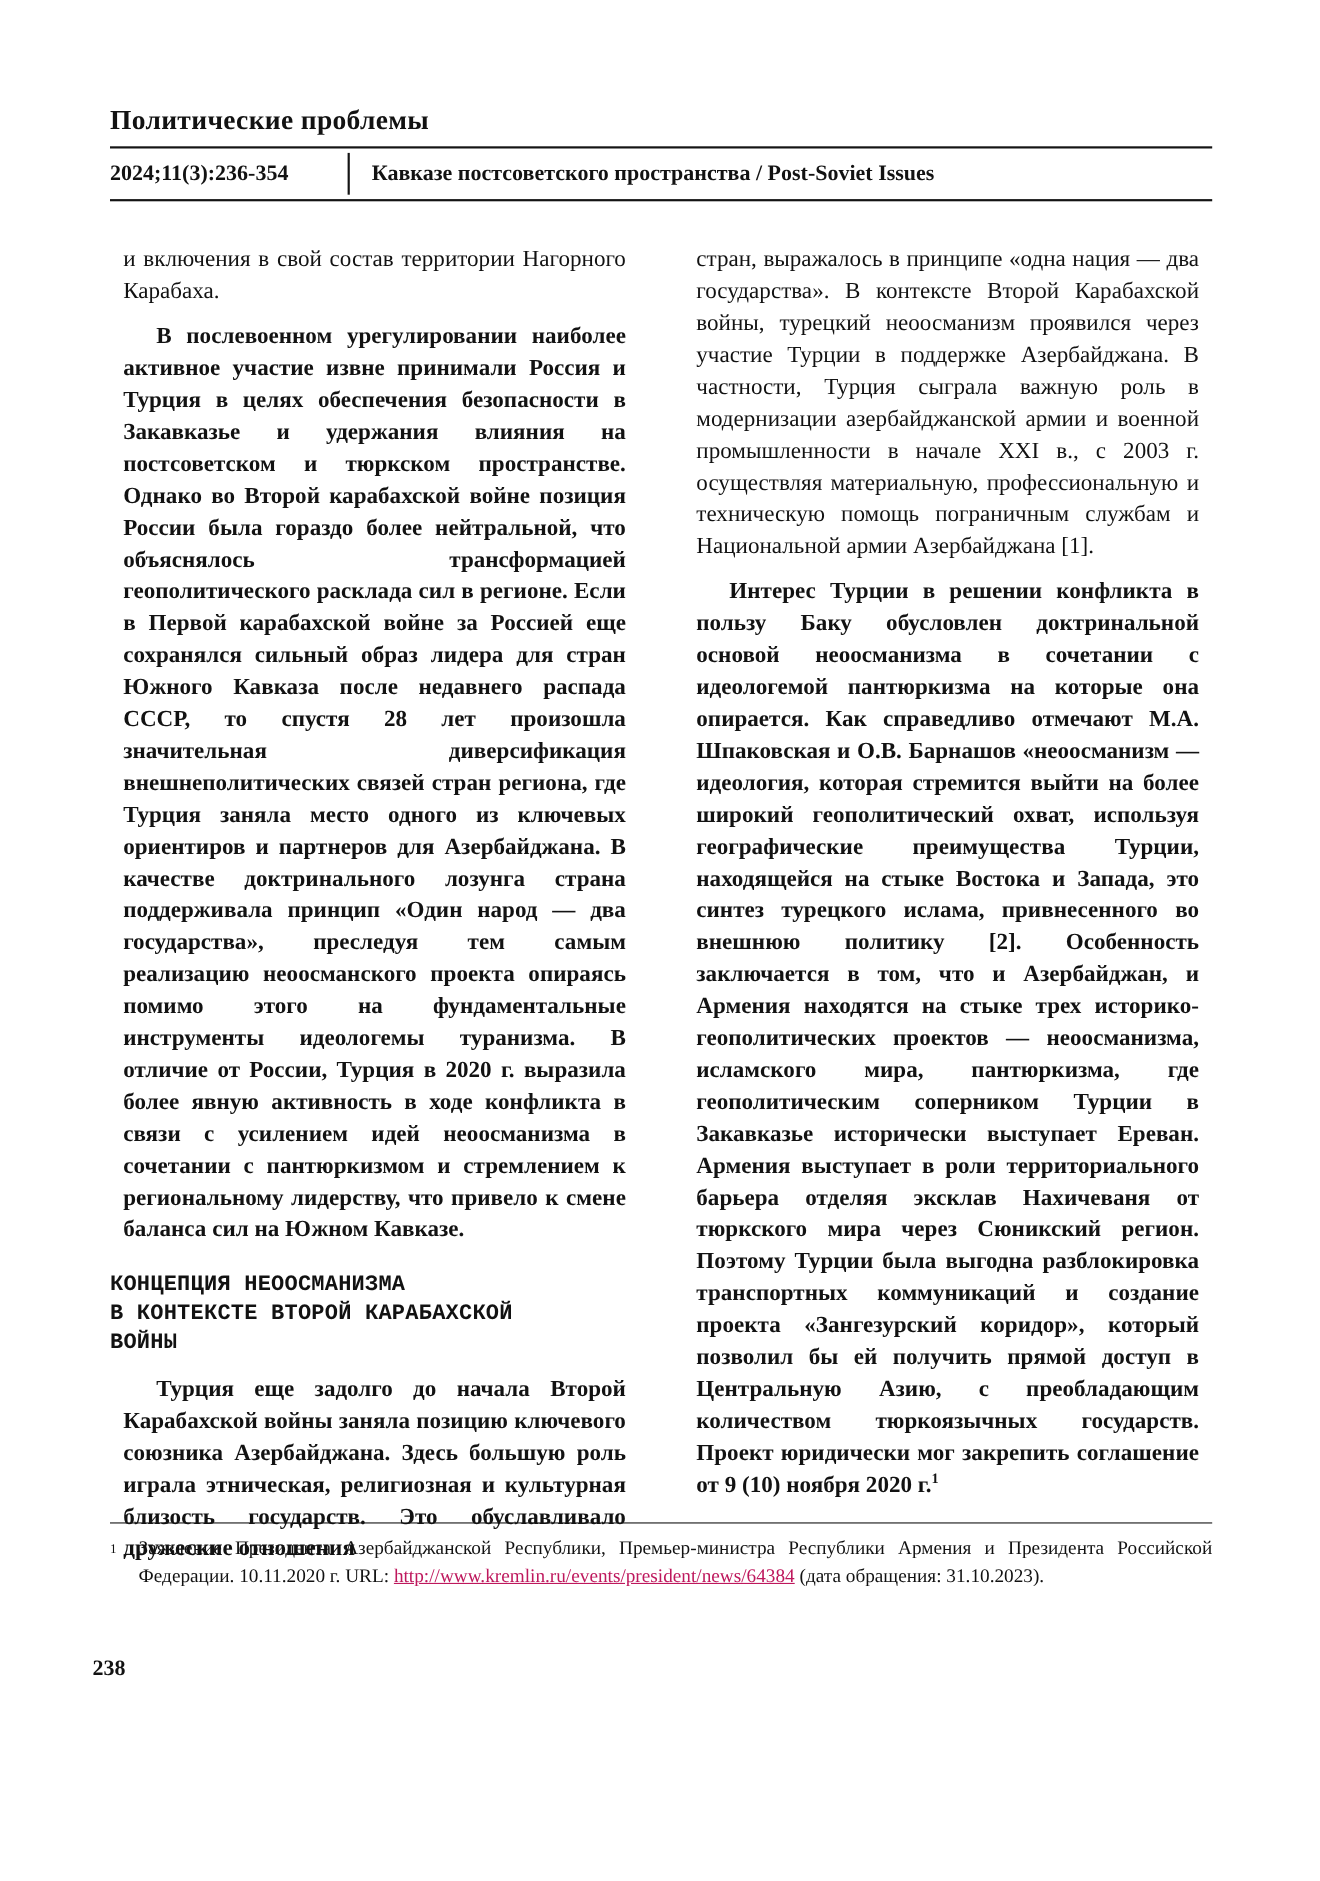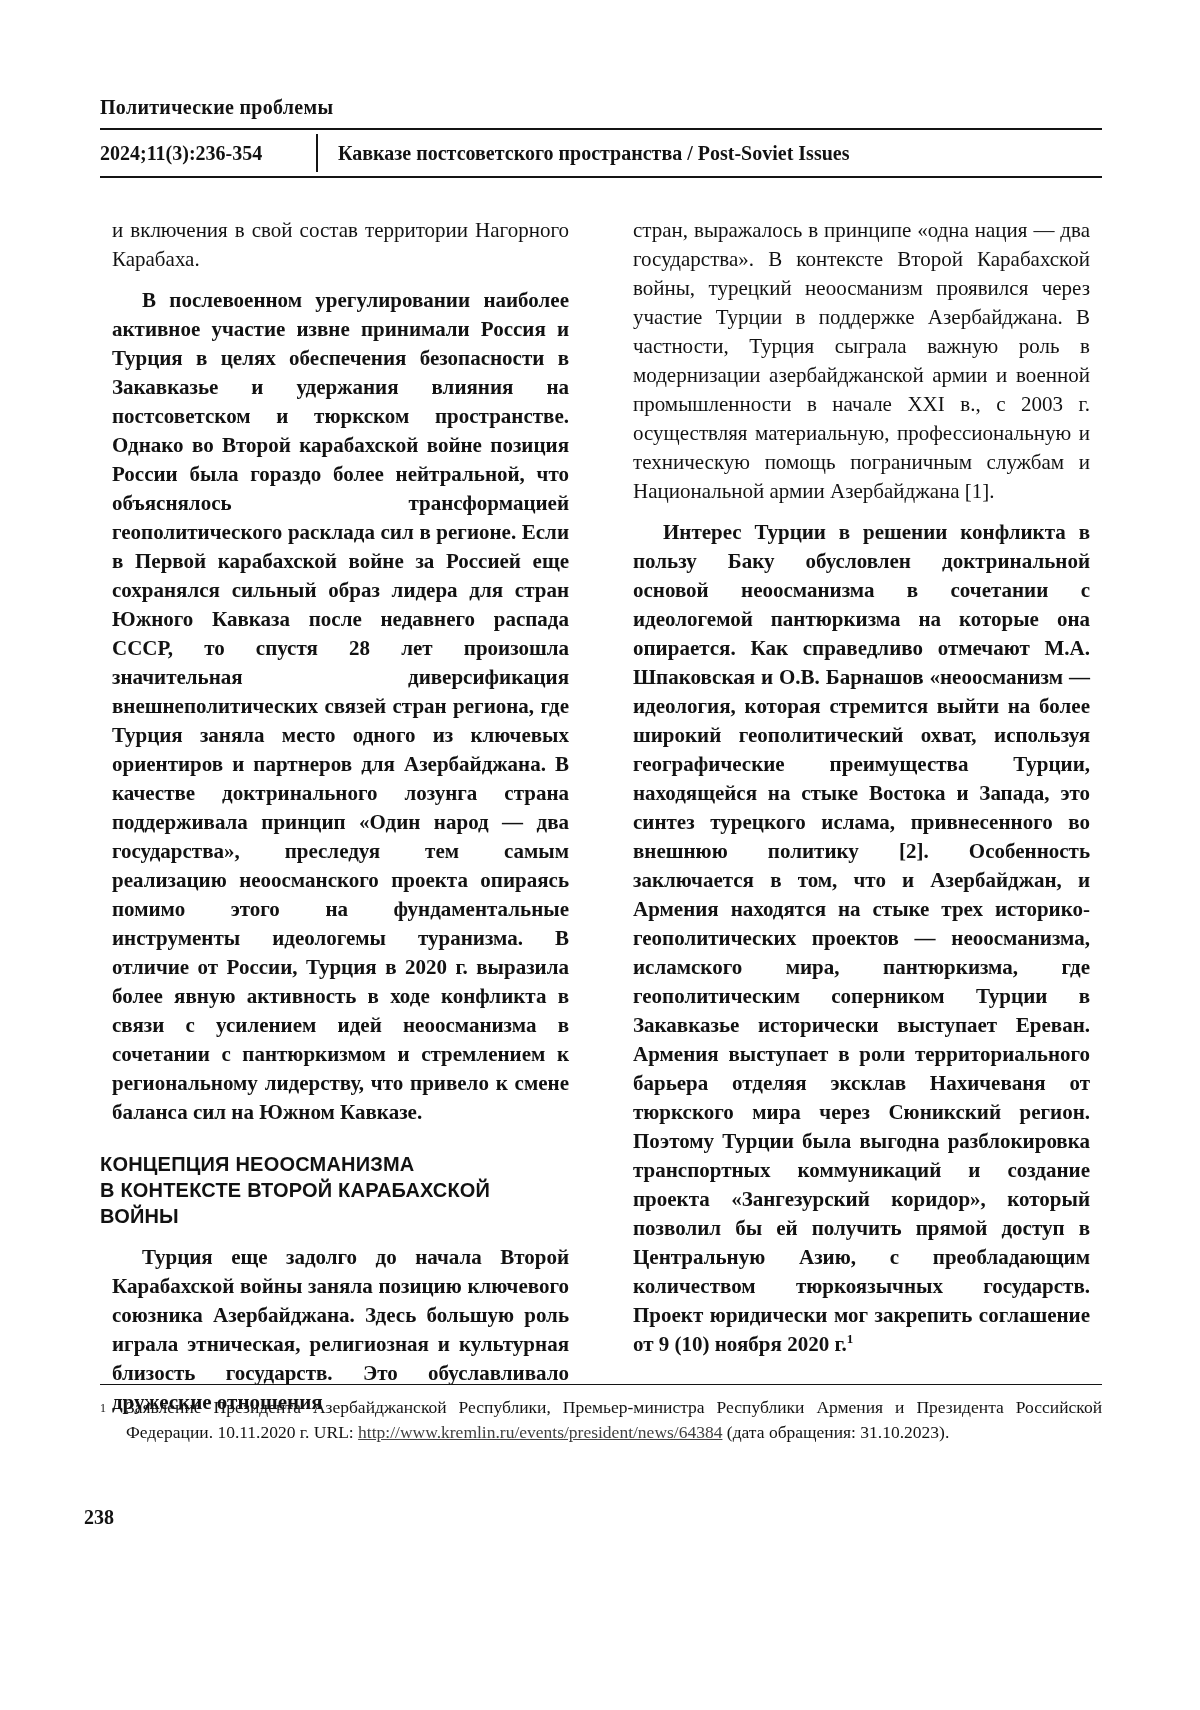--- a/index.html
+++ b/index.html
@@ -7,21 +7,21 @@
   body {
     width:1200px; height:1710px;
     position:relative;
     font-family:"Liberation Serif", serif;
     color:#121212;
     overflow:hidden;
   }
   .page { padding:96px 98px 0 100px; }
 
   .kicker {
-    font-weight:bold; font-size:20px; letter-spacing:0.3px;
+    font-weight:bold; font-size:25px; letter-spacing:0.3px;
   }
   .rule-top { border-top:2px solid #141414; margin-top:9px; }
   .header-row {
     display:flex; align-items:center; min-height:46px; padding:4px 0;
   }
   .issue-info {
     font-weight:bold; font-size:20px; width:216px; flex:0 0 216px;
   }
   .vbar {
     width:2px; align-self:stretch; background:#141414; margin-right:20px;
@@ -33,21 +33,21 @@
   .col {
     width:481px; flex:0 0 481px;
     font-size:21px; line-height:29px;
     text-align:justify;
   }
   .col p { margin:12px; }
   .col p.indent { text-indent:30px;font-weight:bold; }
   .col p + p { margin-top:0; }
 
   .section-heading {
-    font-family:Liberation Sans, sans-serif;
+    font-family:Liberation Mono, monospace;
     font-weight:bold; font-size:20px; line-height:26px;
     letter-spacing:0.2px;
     text-align:left;
     margin:24px 0 14px 0;
   }
 
   sup.ref { font-size:13px; line-height:0; vertical-align:super; }
 
   .footnote-area {
     position:absolute; left:100px; right:98px; top:1384px;
@@ -107,18 +107,18 @@
     </div>
 
   </div>
 </div>
 
 <div class="footnote-area">
   <div class="footnote-rule"></div>
   <div class="footnote">
     <div class="fn-marker">1</div>
     <div class="fn-text">
-      <span>Заявление Президента Азербайджанской Республики, Премьер-министра Республики Армения и Президента Российской Федерации. 10.11.2020 г. URL: </span><a class="fn-link" href="#" style="color: #404040;">http://www.kremlin.ru/events/president/news/64384</a><span> (дата обращения: 31.10.2023).</span>
+      <span>Заявление Президента Азербайджанской Республики, Премьер-министра Республики Армения и Президента Российской Федерации. 10.11.2020 г. URL: </span><a class="fn-link" href="#" style="color: #be185d;">http://www.kremlin.ru/events/president/news/64384</a><span> (дата обращения: 31.10.2023).</span>
     </div>
   </div>
 </div>
 
 <div class="page-number">238</div>
 
 </body></html>

